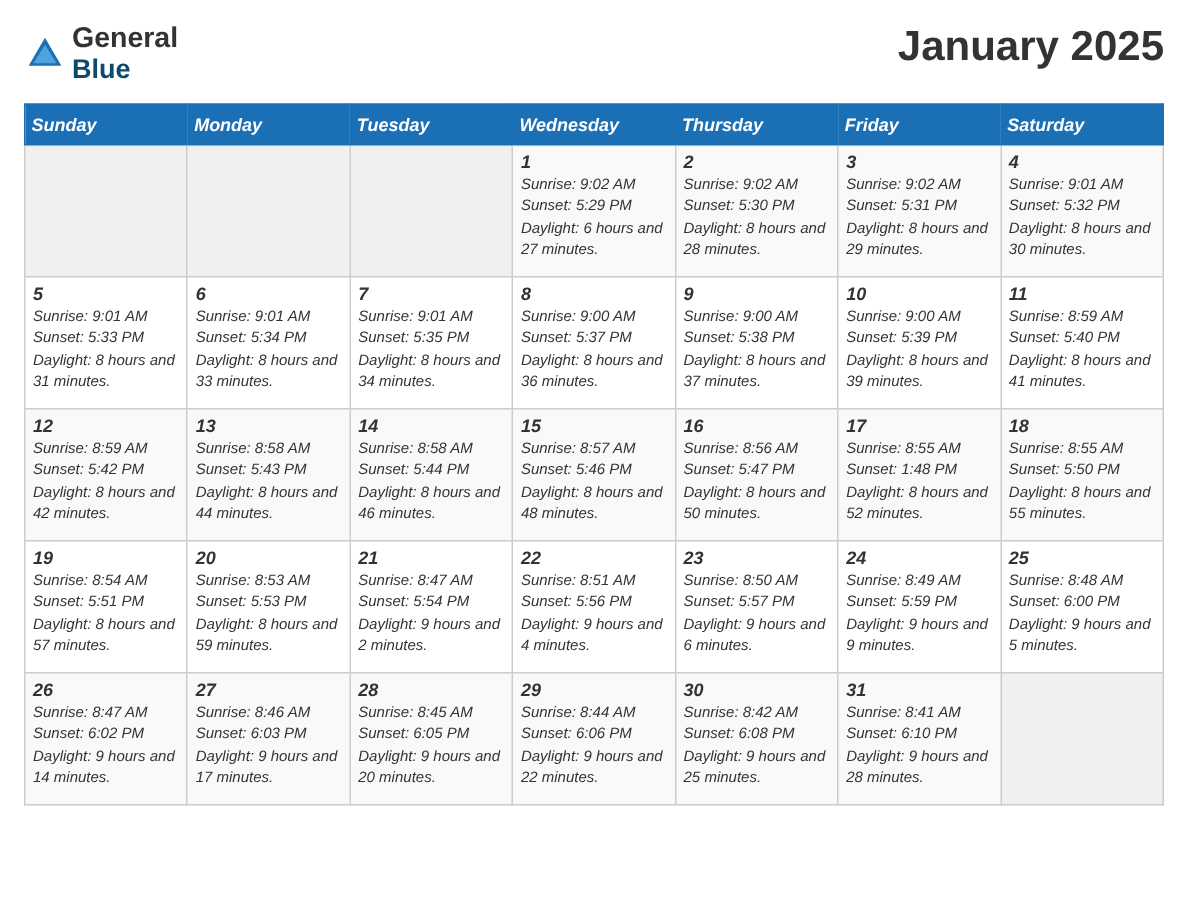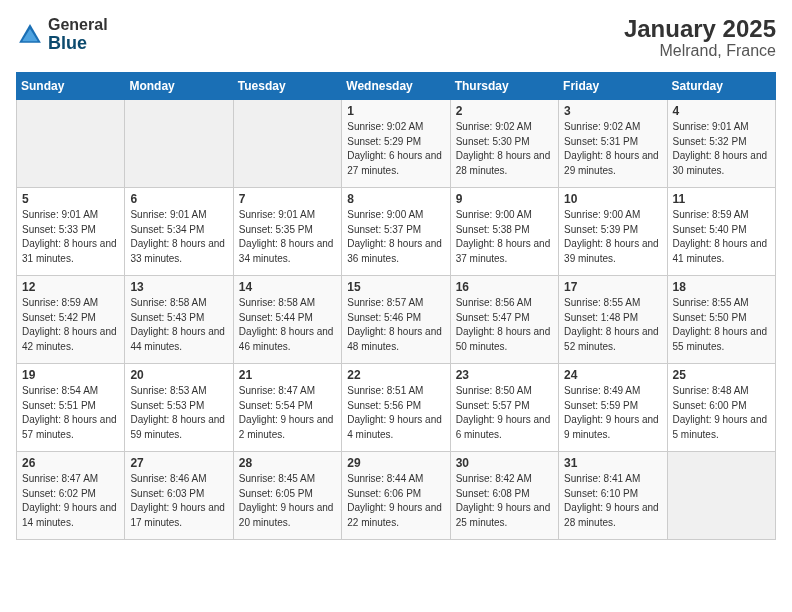--- a/index.html
+++ b/index.html
@@ -20,50 +20,51 @@
       display: flex;
       align-items: center;
       gap: 4px;
     }
     .logo-text {
       display: flex;
       flex-direction: column;
       line-height: 1.1;
     }
     .logo-general {
-      font-size: 16px;
+      font-size: 19px;
       font-weight: bold;
       color: #333;
     }
     .logo-blue {
       font-size: 18px;
       font-weight: bold;
       color: #0c4a6e;
     }
     .logo-icon {
       width: 28px;
       height: 28px;
     }
     .title-block {
       text-align: right;
     }
     .month-title {
-      font-size: 24px;
+      font-size: 28px;
       font-weight: bold;
       color: #333;
       line-height: 1.1;
     }
     .location-title {
       font-size: 16px;
       color: #555;
     }
     table {
       width: 100%;
       border-collapse: collapse;
       table-layout: fixed;
+      font-style: italic;
     }
     thead th {
       background-color: #1a6fb5;
       color: #fff;
       font-size: 12px;
       font-weight: bold;
       padding: 6px 4px;
       text-align: left;
       border: 1px solid #1a6fb5;
     }
@@ -103,21 +104,20 @@
       <polygon points="18,4 32,28 4,28" fill="#1a6fb5"></polygon>
       <polygon points="18,10 28,26 8,26" fill="#4fa3e0"></polygon>
     </svg>
     <div class="logo-text">
       <span class="logo-general">General</span>
       <span class="logo-blue">Blue</span>
     </div>
   </div>
   <div class="title-block">
     <div class="month-title">January 2025</div>
-    <div class="location-title">Melrand, France</div>
   </div>
 </div>
 
 <table>
   <thead>
     <tr>
     <th>Sunday</th>
         <th>Monday</th>
         <th>Tuesday</th>
         <th>Wednesday</th>

